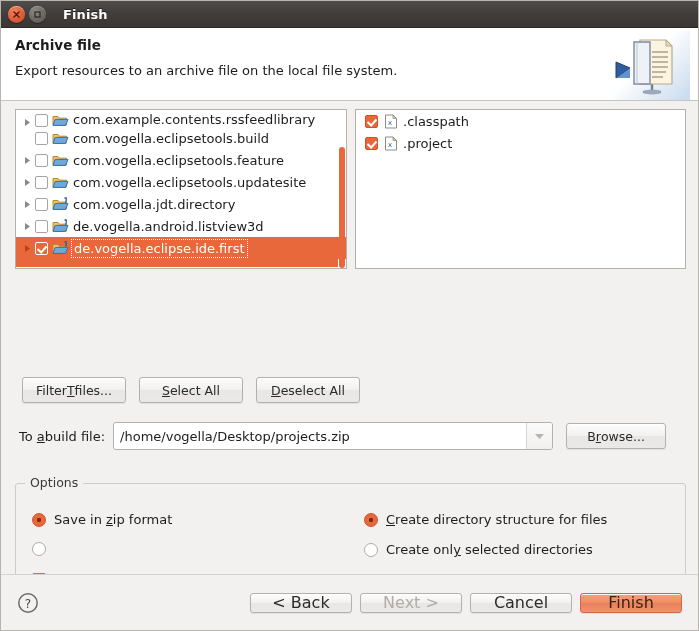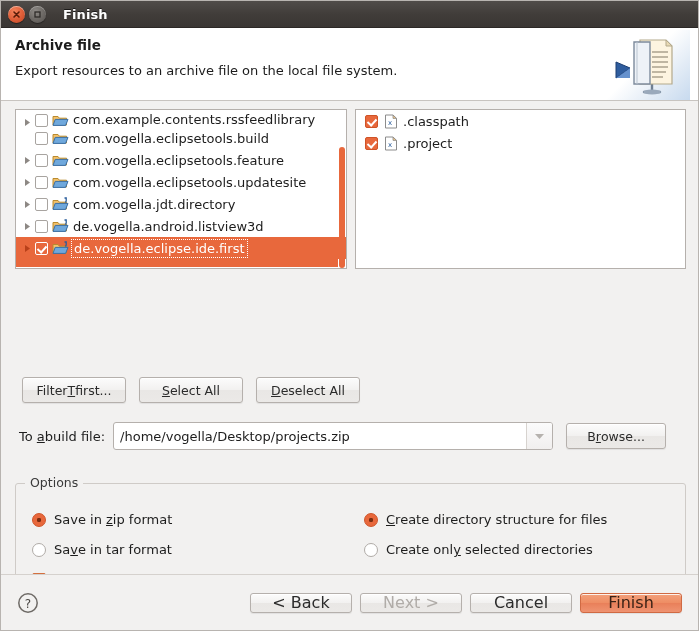--- a/index.html
+++ b/index.html
@@ -433,21 +433,21 @@
               <span class="row-label">.project</span>
             </div>
           </div>
       </div>
     </div>
 
     <div class="filter-row" id="filter-row">
         <div class="btn wide">
           <span>Filter </span>
           <u>T</u>
-          <span>first...</span>
+          <span>files...</span>
         </div>
         <div class="btn wide">
           <span></span>
           <u>S</u>
           <span>elect All</span>
         </div>
         <div class="btn wide">
           <span></span>
           <u>D</u>
           <span>eselect All</span>
@@ -473,21 +473,20 @@
 
     <div class="group">
       <div class="group-title">Options</div>
       <div id="opts-left">
           <div class="opt" style="left: 16px; top: 28px;">
             <span class="radio on"></span>
             <span><span>Save in </span><u>z</u><span>ip format</span></span>
           </div>
           <div class="opt" style="left: 16px; top: 58px;">
             <span class="radio"></span>
-            <span><span>Sa</span><u>v</u><span>e in tar format</span></span>
           </div>
           <div class="opt" style="left: 16px; top: 88px;">
             <span class="check on"></span>
             <span><span>Co</span><u>m</u><span>press the contents of the file</span></span>
           </div>
         </div>
       <div id="opts-right">
           <div class="opt" style="left: 348px; top: 28px;">
             <span class="radio on"></span>
             <span><span></span><u>C</u><span>reate directory structure for files</span></span>

